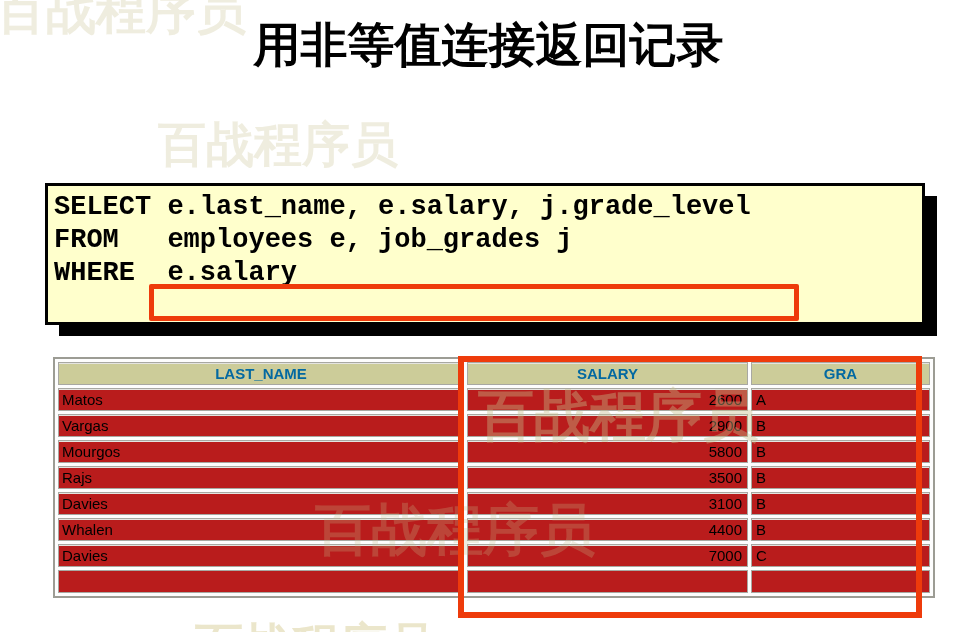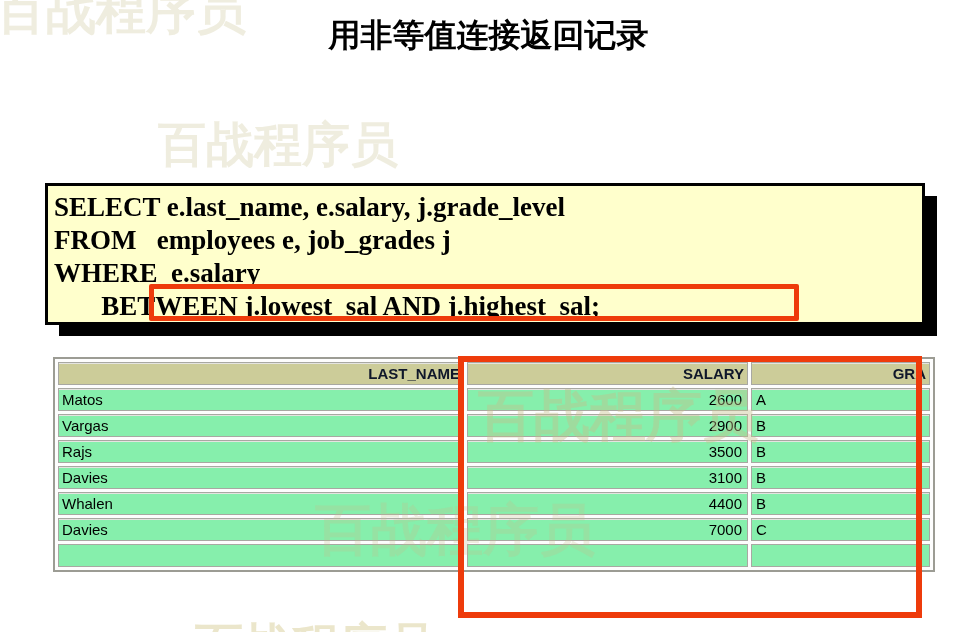--- a/index.html
+++ b/index.html
@@ -14,53 +14,53 @@
     z-index:3;pointer-events:none;line-height:1;
   }
   .wm1{left:-4px;top:-14px;font-size:50px;color:rgba(214,207,170,0.38);}
   .wm2{left:158px;top:120px;font-size:48px;color:rgba(214,207,170,0.38);}
   .wm3{left:478px;top:388px;font-size:56px;color:rgba(197,189,138,0.40);}
   .wm4{left:315px;top:502px;font-size:56px;color:rgba(197,189,138,0.26);}
   .wm5{left:195px;top:621px;font-size:48px;color:rgba(210,200,140,0.45);}
   
   .title{
     position:absolute;left:0;top:14px;width:977px;margin:0;
-    text-align:center;font-size:32px;font-weight:bold;color:#000;
+    text-align:center;font-size:47px;font-weight:bold;color:#000;
     letter-spacing:0px;z-index:2;
   }
   
   .sql-box{
     position:absolute;left:45px;top:183px;width:868px;height:131px;
     background:#ffffcc;border:3px solid #000;
     box-shadow:13px 12px 0 -1px #000;
     padding:5px 0 0 6px;z-index:2;
   }
   .sql-line{
-    font-family:Liberation Serif, serif;
+    font-family:Liberation Mono, monospace;
     font-weight:bold;font-size:27px;line-height:33px;color:#000;
     white-space:pre;margin:0;
   }
   
   .redbox{position:absolute;z-index:5;background:transparent;pointer-events:none;}
   .redbox-sql{left:149px;top:284px;width:650px;height:37px;border:5px solid #ee3b0b;border-radius:2px;box-sizing:border-box;}
   .redbox-table{left:458px;top:356px;width:464px;height:262px;border:6px solid #ee3b0b;box-sizing:border-box;}
   
   .results{
     position:absolute;left:53px;top:357px;width:872px;z-index:1;
     border-collapse:separate;border-spacing:3px;
     border:2px solid #9c9c94;background:#fdfdfd;
     table-layout:fixed;
   }
   .results th,.results td{
     border:1px solid #a8a8a2;height:21px;overflow:hidden;
-    font-size:15px;padding:0 3px;background:#86efac;
+    font-size:15px;padding:0 3px;background:#b91c1c;
     box-shadow:inset 0 1px 0 #e4e4e0;
   }
   .results th{
-    background:#cccc99;color:#0f172a;font-weight:bold;text-align:right;
+    background:#cccc99;color:#0369a1;font-weight:bold;text-align:center;
   }
   .results td.name{text-align:left;color:#000;}
   .results td.sal{text-align:right;padding-right:5px;color:#000;}
   .results td.gra{text-align:left;padding-left:4px;color:#000;}
   .results tr.partial td{box-shadow:none;}
 </style>
 </head>
 <body>
 
 <div class="stage">
@@ -70,21 +70,20 @@
   <div class="wm wm3">百战程序员</div>
   <div class="wm wm4">百战程序员</div>
   <div class="wm wm5">百战程序员</div>
 
   <h1 class="title">用非等值连接返回记录</h1>
 
   <div class="sql-box">
     <div class="sql-line">SELECT e.last_name, e.salary, j.grade_level</div>
     <div class="sql-line">FROM   employees e, job_grades j</div>
     <div class="sql-line">WHERE  e.salary</div>
-    <div class="sql-line"><span>       </span><span>BETWEEN j.lowest_sal AND j.highest_sal</span><span>;</span></div>
   </div>
 
   <table class="results">
     <colgroup>
         <col style="width:406px">
         <col style="width:281px">
         <col style="width:179px">
       </colgroup>
     <thead>
       <tr>
@@ -95,20 +94,25 @@
     </thead>
     <tbody>
       <tr>
         <td class="name">Matos</td>
         <td class="sal">2600</td>
         <td class="gra">A</td>
       </tr>
       <tr>
         <td class="name">Vargas</td>
         <td class="sal">2900</td>
+        <td class="gra">B</td>
+      </tr>
+      <tr>
+        <td class="name">Mourgos</td>
+        <td class="sal">5800</td>
         <td class="gra">B</td>
       </tr>
       <tr>
         <td class="name">Rajs</td>
         <td class="sal">3500</td>
         <td class="gra">B</td>
       </tr>
       <tr>
         <td class="name">Davies</td>
         <td class="sal">3100</td>

